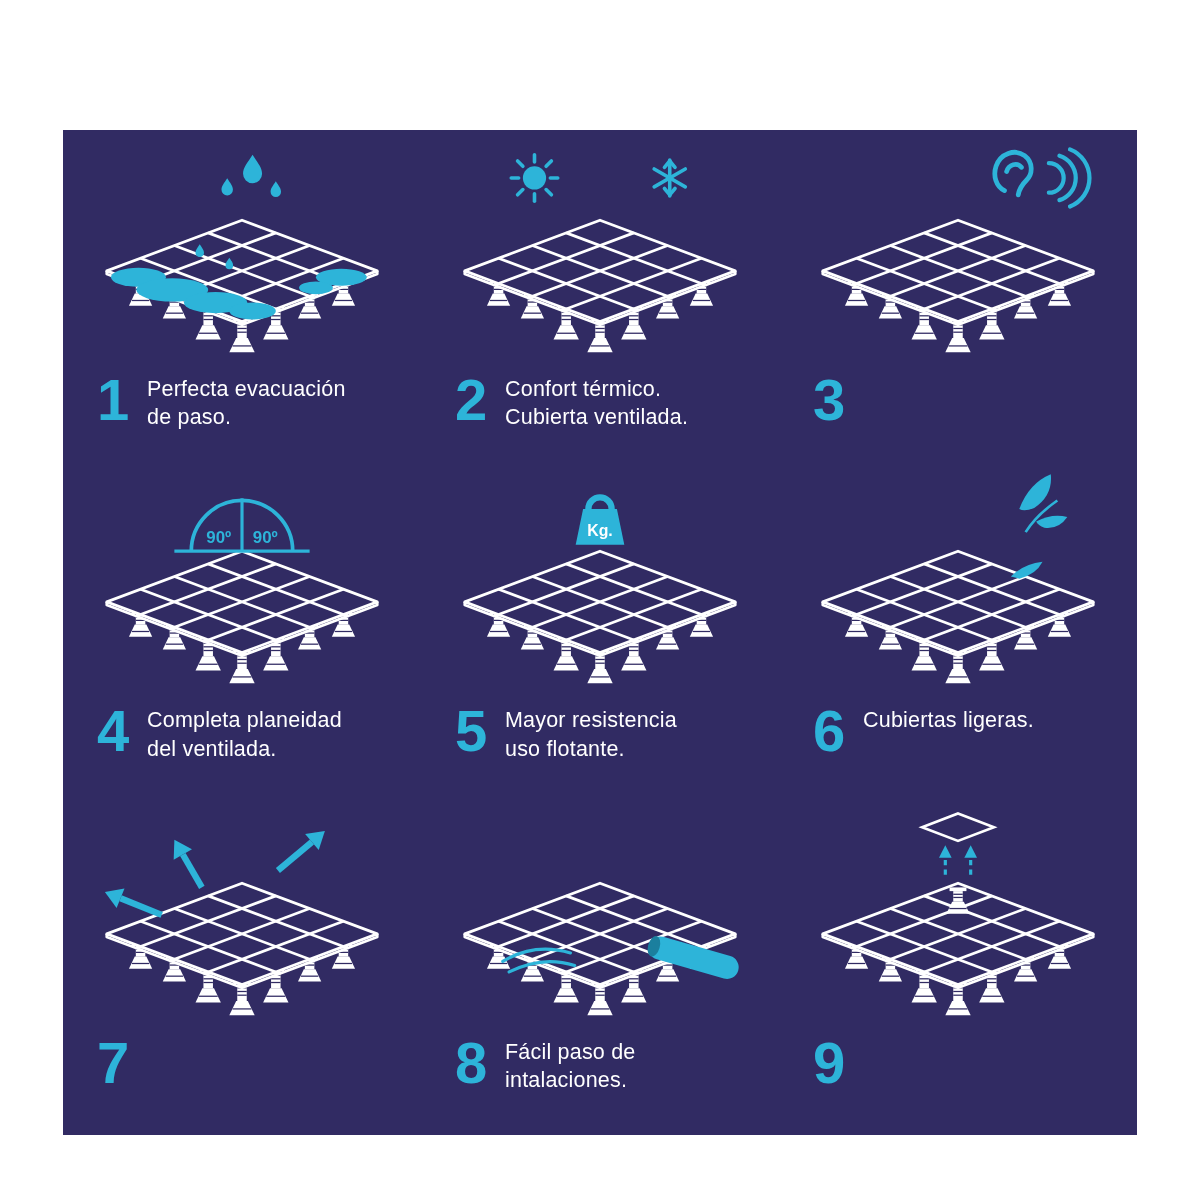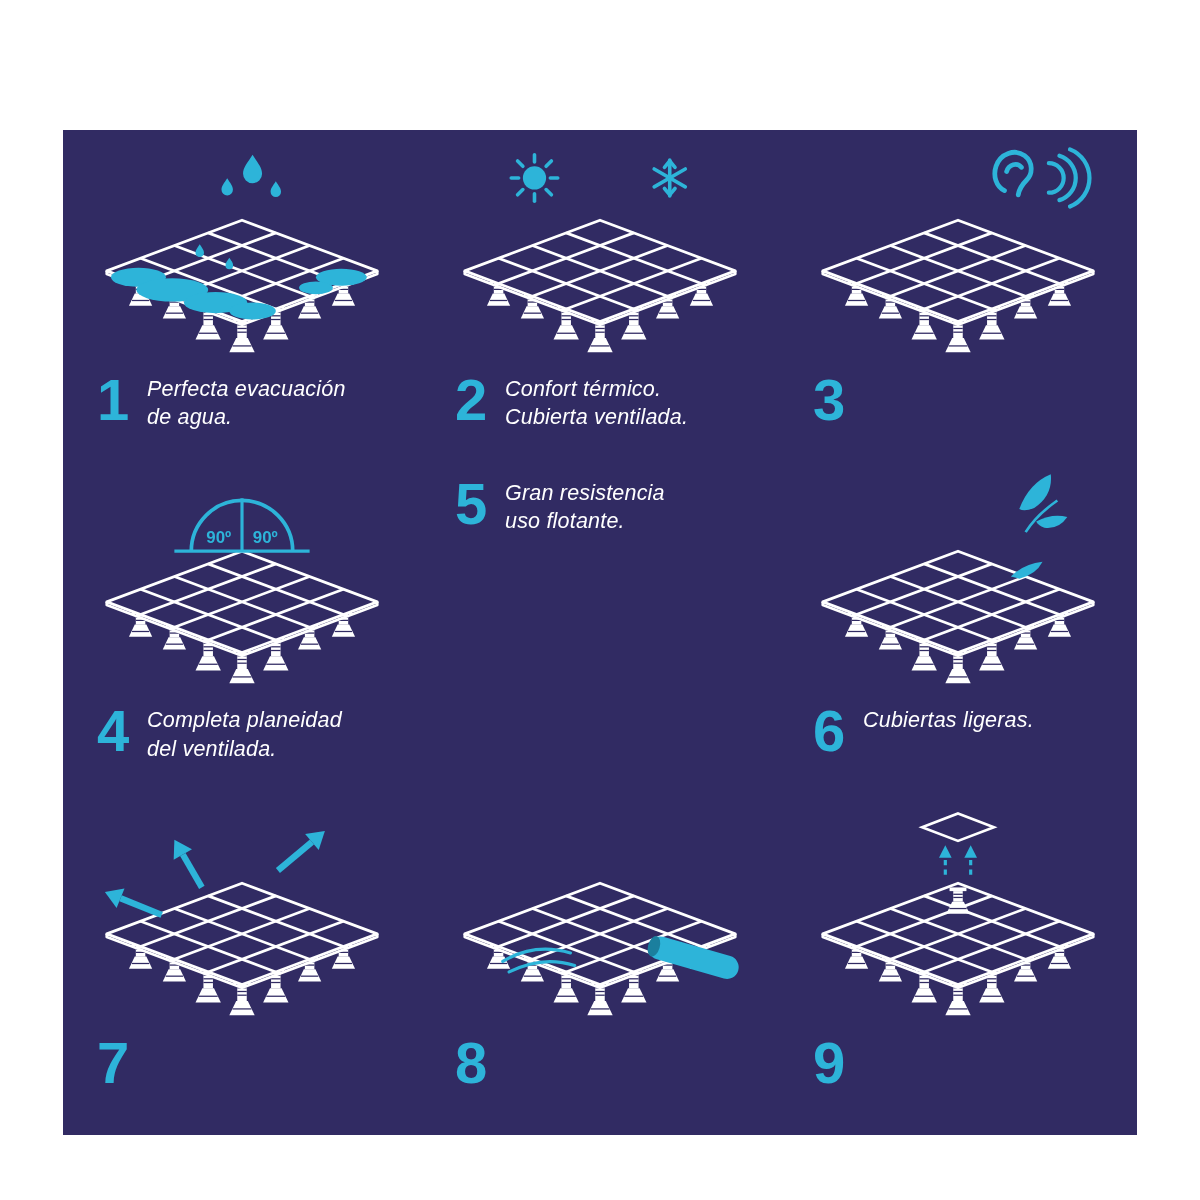--- a/index.html
+++ b/index.html
@@ -20,21 +20,21 @@
   .illus{flex:1 1 auto;display:flex;align-items:center;justify-content:center;}
   .illus svg{width:296px;height:224px;display:block;}
   .caption{
     height:84px;display:flex;align-items:flex-start;gap:14px;
     padding-left:18px;margin-top:4px;
   }
   .num{
     font-size:58px;font-weight:bold;color:#2db4d9;line-height:0.82;
     min-width:36px;margin-top:4px;
   }
-  .text{color:#ffffff;font-size:21.5px;line-height:1.32;padding-top:3px;letter-spacing:0.2px;font-style:italic;}
+  .text{color:#ffffff;font-size:21.5px;line-height:1.32;padding-top:3px;letter-spacing:0.2px;}
   .text span{display:block;}
   svg text{font-family:"Liberation Sans",sans-serif;}
 </style>
 </head>
 <body>
 
 <svg width="0" height="0" style="position:absolute" aria-hidden="true">
   <defs>
     <g id="ped-s">
       <rect x="-8" y="0" width="16" height="3.5" fill="#ffffff"></rect>
@@ -99,21 +99,21 @@
             <path d="M0,-16 C5,-8 9,-4 9,2 A9,9 0 1 1 -9,2 C-9,-4 -5,-8 0,-16 Z" transform="translate(172,46) scale(0.55)"></path>
             <path d="M0,-16 C5,-8 9,-4 9,2 A9,9 0 1 1 -9,2 C-9,-4 -5,-8 0,-16 Z" transform="translate(100,104) scale(0.45)"></path>
             <path d="M0,-16 C5,-8 9,-4 9,2 A9,9 0 1 1 -9,2 C-9,-4 -5,-8 0,-16 Z" transform="translate(128,116) scale(0.4)"></path>
           </g>
         </svg>
       </div>
       <div class="caption">
         <div class="num">1</div>
         <div class="text">
           <span>Perfecta evacuación</span>
-          <span>de agua.</span>
+          <span>de paso.</span>
         </div>
       </div>
     </div>
 
     <div class="cell">
       <div class="illus">
         <svg viewBox="0 0 280 212">
           <g transform="translate(0,46)">
               <use href="#iso-floor"></use>
             </g>
@@ -190,24 +190,36 @@
       <div class="caption">
         <div class="num">4</div>
         <div class="text">
           <span>Completa planeidad</span>
           <span>del ventilada.</span>
         </div>
       </div>
     </div>
 
     <div class="cell">
+      <div class="illus">
+        <svg viewBox="0 0 280 212">
+          <g transform="translate(0,46)">
+              <use href="#iso-floor"></use>
+            </g>
+          <g transform="translate(140,30)">
+            <path d="M-11,4 a11,11 0 0 1 22,0" stroke="#2db4d9" stroke-width="6" fill="none"></path>
+            <path d="M-16,4 L16,4 L23,38 L-23,38 Z" fill="#2db4d9"></path>
+            <text x="0" y="30" text-anchor="middle" fill="#ffffff" font-size="15" font-weight="bold">Kg.</text>
+          </g>
+        </svg>
+      </div>
       <div class="caption">
         <div class="num">5</div>
         <div class="text">
-          <span>Gran resistencia</span>
+          <span>Mayor resistencia</span>
           <span>uso flotante.</span>
         </div>
       </div>
     </div>
 
     <div class="cell">
       <div class="illus">
         <svg viewBox="0 0 280 212">
           <g transform="translate(0,46)">
               <use href="#iso-floor"></use>
@@ -267,20 +279,24 @@
             <path d="M54,158 q32,-16 62,-6"></path>
           </g>
           <g transform="translate(192,134) rotate(16)">
             <rect x="-6" y="-11" width="88" height="22" rx="11" fill="#2db4d9"></rect>
             <ellipse cx="-1" cy="0" rx="5.5" ry="10" fill="#1b7f9e"></ellipse>
           </g>
         </svg>
       </div>
       <div class="caption">
         <div class="num">8</div>
+        <div class="text">
+          <span>Fácil paso de</span>
+          <span>intalaciones.</span>
+        </div>
       </div>
     </div>
 
     <div class="cell">
       <div class="illus">
         <svg viewBox="0 0 280 212">
           <g transform="translate(0,46)">
               <use href="#iso-floor"></use>
             </g>
           <g>

